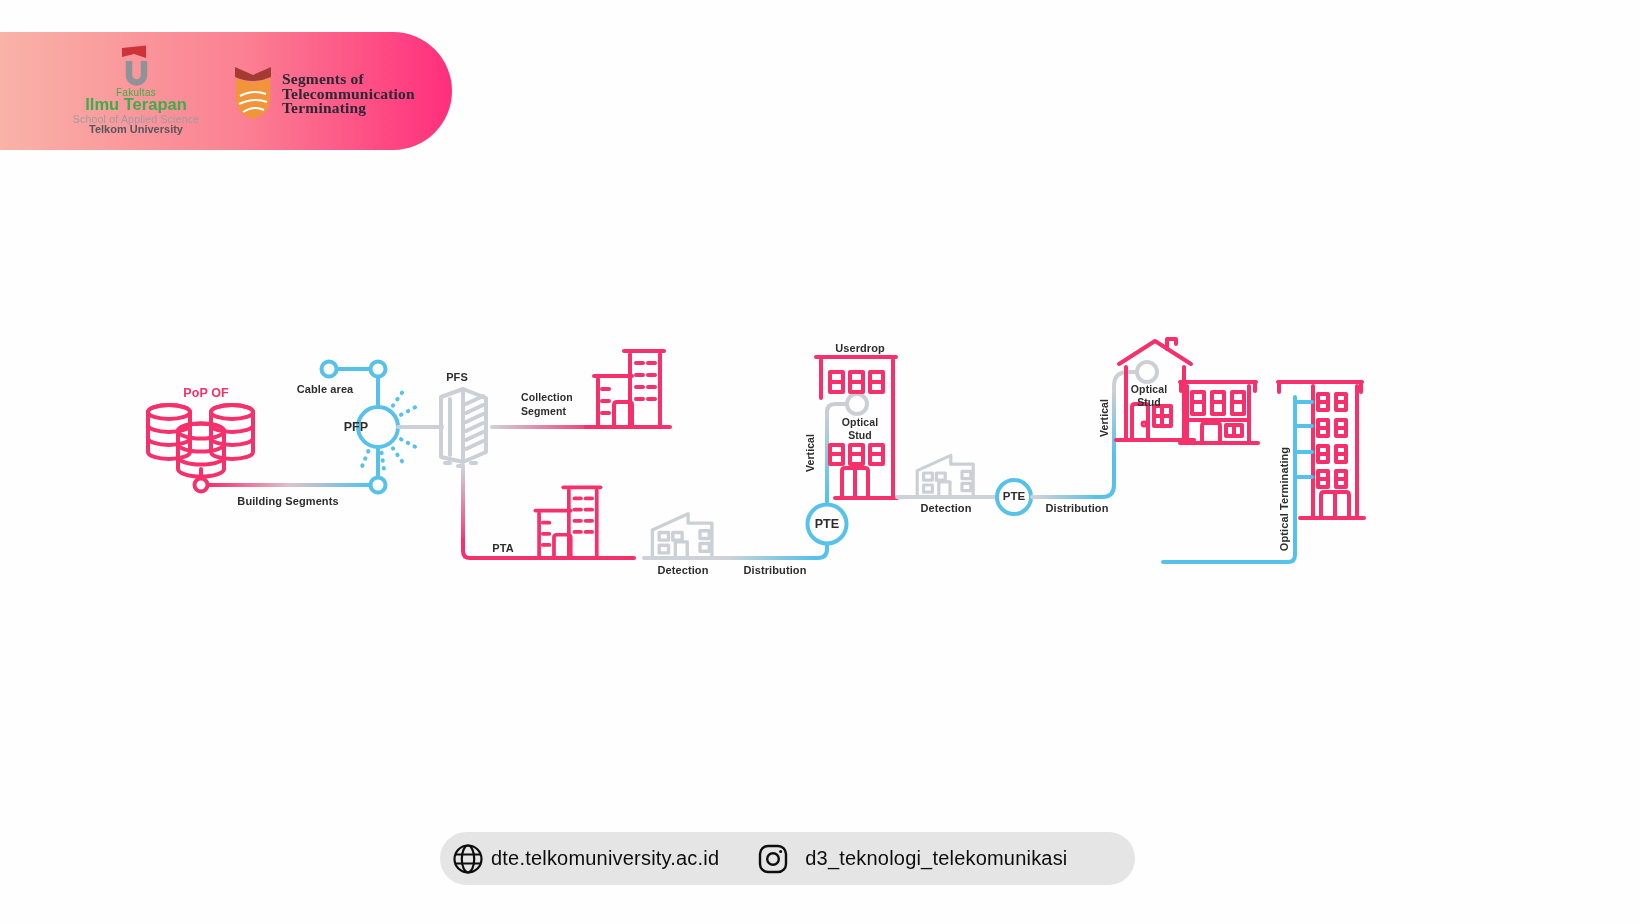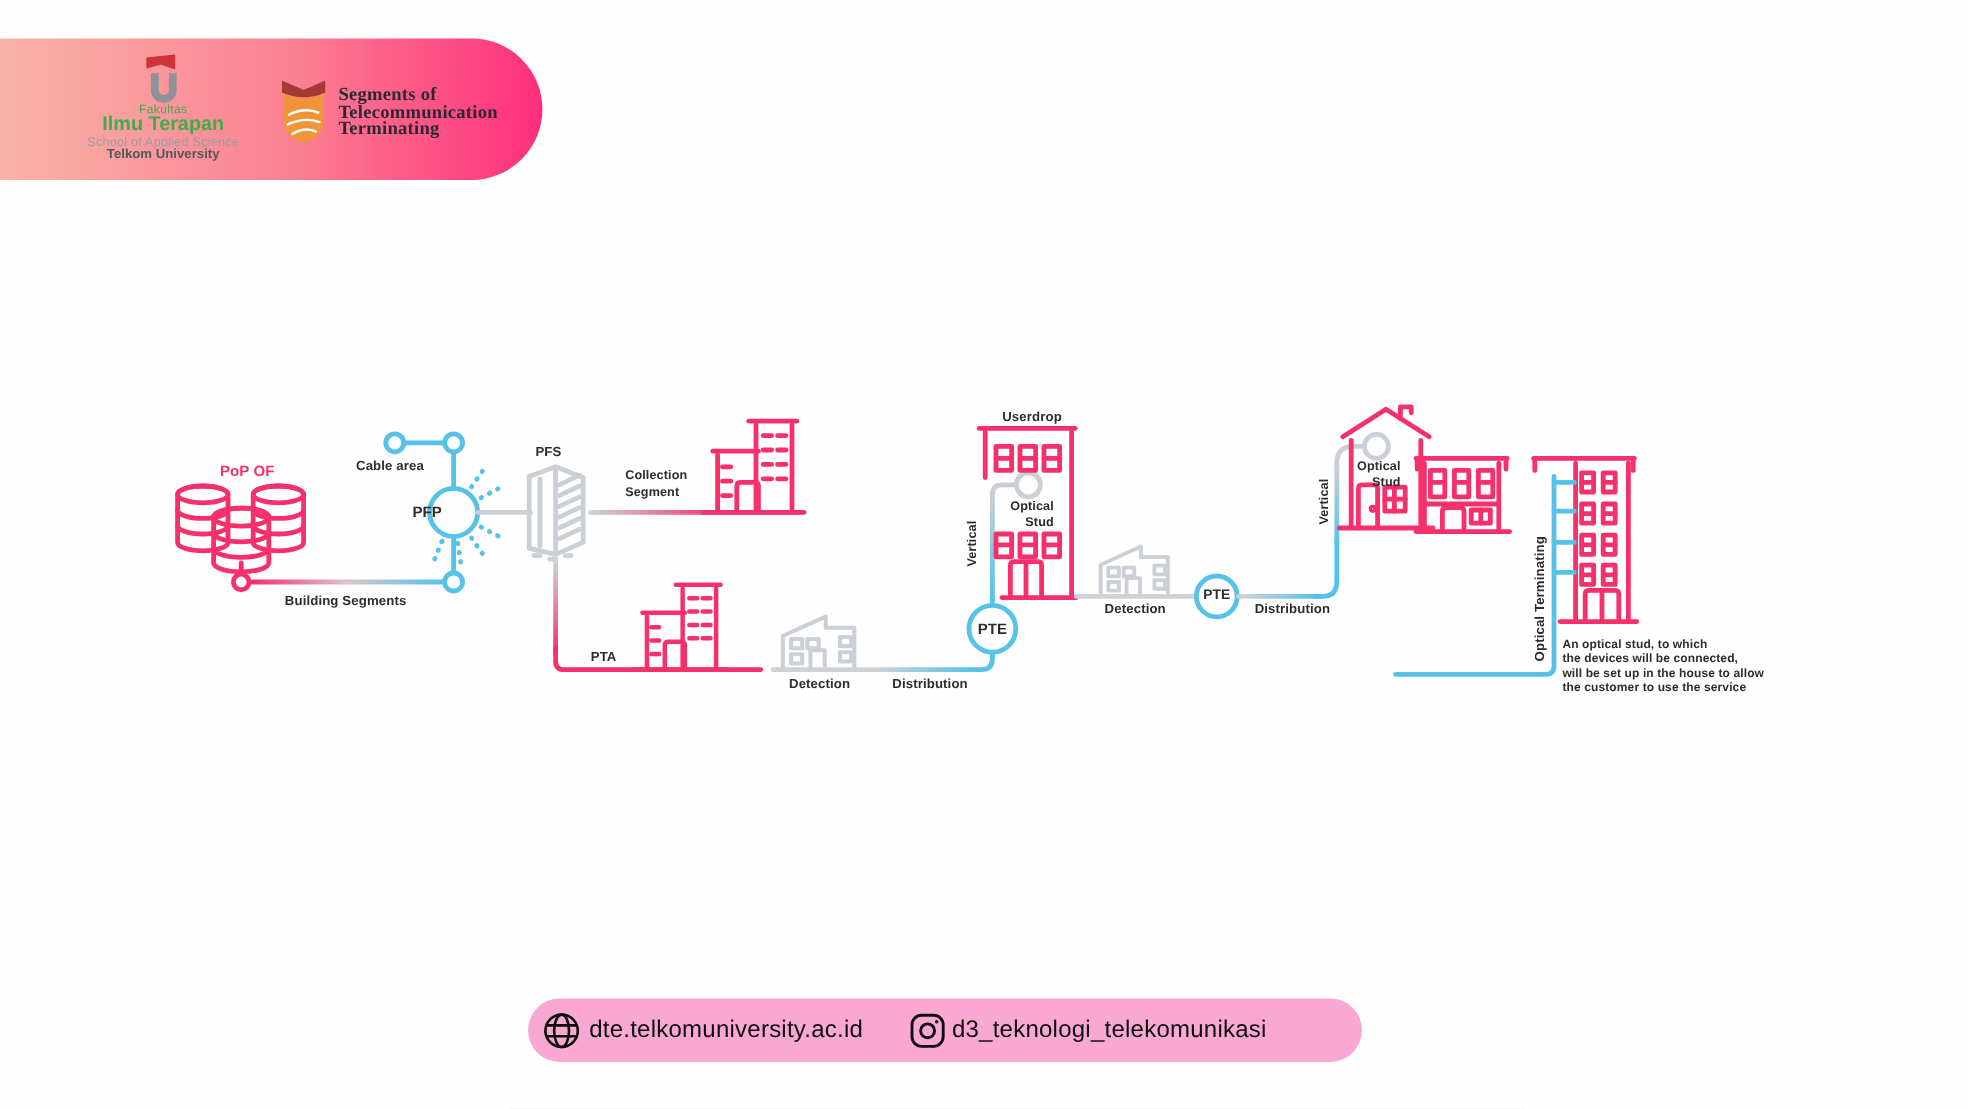--- a/index.html
+++ b/index.html
@@ -19,29 +19,29 @@
   
   .diagram{position:absolute;left:0;top:0}
   .diagram path,.diagram rect,.diagram circle,.diagram ellipse{fill:none;stroke-width:4;stroke-linecap:round;stroke-linejoin:round}
   .pk{stroke:#f5306b}.bl{stroke:#56c2e9}.gy{stroke:#cbd0d6}
   .fw{fill:#fff}.thick{stroke-width:5}.win{stroke-width:3.5}.thin{stroke-width:3}
   .ray{stroke:#56c2e9;stroke-width:3.5;stroke-dasharray:.5 7.2}
   .dotfill{fill:#56c2e9;stroke:none}
 
   
   .lbl{position:absolute;font-weight:700;color:#2d2d2d;font-size:11px;white-space:pre;letter-spacing:.1px}
-  .ctr{transform:translate(-50%,-50%);text-align:right}
+  .ctr{transform:translate(-50%,-50%);text-align:center}
   .rot{transform:translate(-50%,-50%) rotate(-90deg);font-size:10.5px}
   .pink{color:#f5306b}
   .node{font-size:12.5px}
   .node-sm{font-size:11.5px}
   .annot{font-size:10px;line-height:12px;font-weight:700;white-space:pre}
 
   
-  .footer{position:absolute;left:440px;top:832px;width:695px;height:53px;border-radius:27px;background:#f9a8d4;
+  .footer{position:absolute;left:440px;top:832px;width:695px;height:53px;border-radius:27px;background:#e5e5e5;
     display:flex;align-items:center;color:#0d0d0d}
   .footer .txt{font-size:20px;letter-spacing:.2px;white-space:nowrap}
   .icn{flex:0 0 auto}
 </style>
 </head>
 <body>
 
 <div class="canvas">
 
   <div class="banner">
@@ -296,37 +296,33 @@
   <div class="lbl ctr" style="left:860px;top:348px">Userdrop</div>
   <div class="lbl ctr" style="left:860px;top:429px;font-size:10.5px;line-height:13px">Optical
 Stud</div>
   <div class="lbl ctr" style="left:946px;top:508px">Detection</div>
   <div class="lbl ctr node-sm" style="left:1014px;top:496px">PTE</div>
   <div class="lbl ctr" style="left:1077px;top:508px">Distribution</div>
   <div class="lbl rot" style="left:1104px;top:418px">Vertical</div>
   <div class="lbl ctr" style="left:1149px;top:396px;font-size:10.5px;line-height:13px">Optical
 Stud</div>
   <div class="lbl rot" style="left:1284px;top:499px;font-size:11px">Optical Terminating</div>
-  <div class="lbl annot" style="left:1302px;top:532px">An optical stud, to which
-the devices will be connected,
-will be set up in the house to allow
-the customer to use the service</div>
 
   <div class="footer">
     <svg class="icn" width="34" height="34" viewBox="-17 -17 34 34" style="margin-left:11px">
       <g fill="none" stroke="#0d0d0d" stroke-width="2.2">
         <circle r="13.5"></circle>
         <ellipse rx="6.2" ry="13.5"></ellipse>
         <path d="M-13,-4.5 H13 M-13,4.5 H13"></path>
       </g>
     </svg>
     <span class="txt" style="margin-left:6px">dte.telkomuniversity.ac.id</span>
     <svg class="icn" width="32" height="32" viewBox="-16 -16 32 32" style="margin-left:38px">
       <g fill="none" stroke="#0d0d0d" stroke-width="2.4">
         <rect x="-13" y="-13" width="26" height="26" rx="8"></rect>
         <circle r="5.8"></circle>
         <circle cx="7.6" cy="-7.6" r="1.5" fill="#0d0d0d" stroke="none"></circle>
       </g>
     </svg>
-    <span class="txt" style="margin-left:4px">d3_teknologi_telekomunikasi</span>
+    <span class="txt" style="margin-left:16px">d3_teknologi_telekomunikasi</span>
   </div>
 
 </div>
 
 </body></html>

